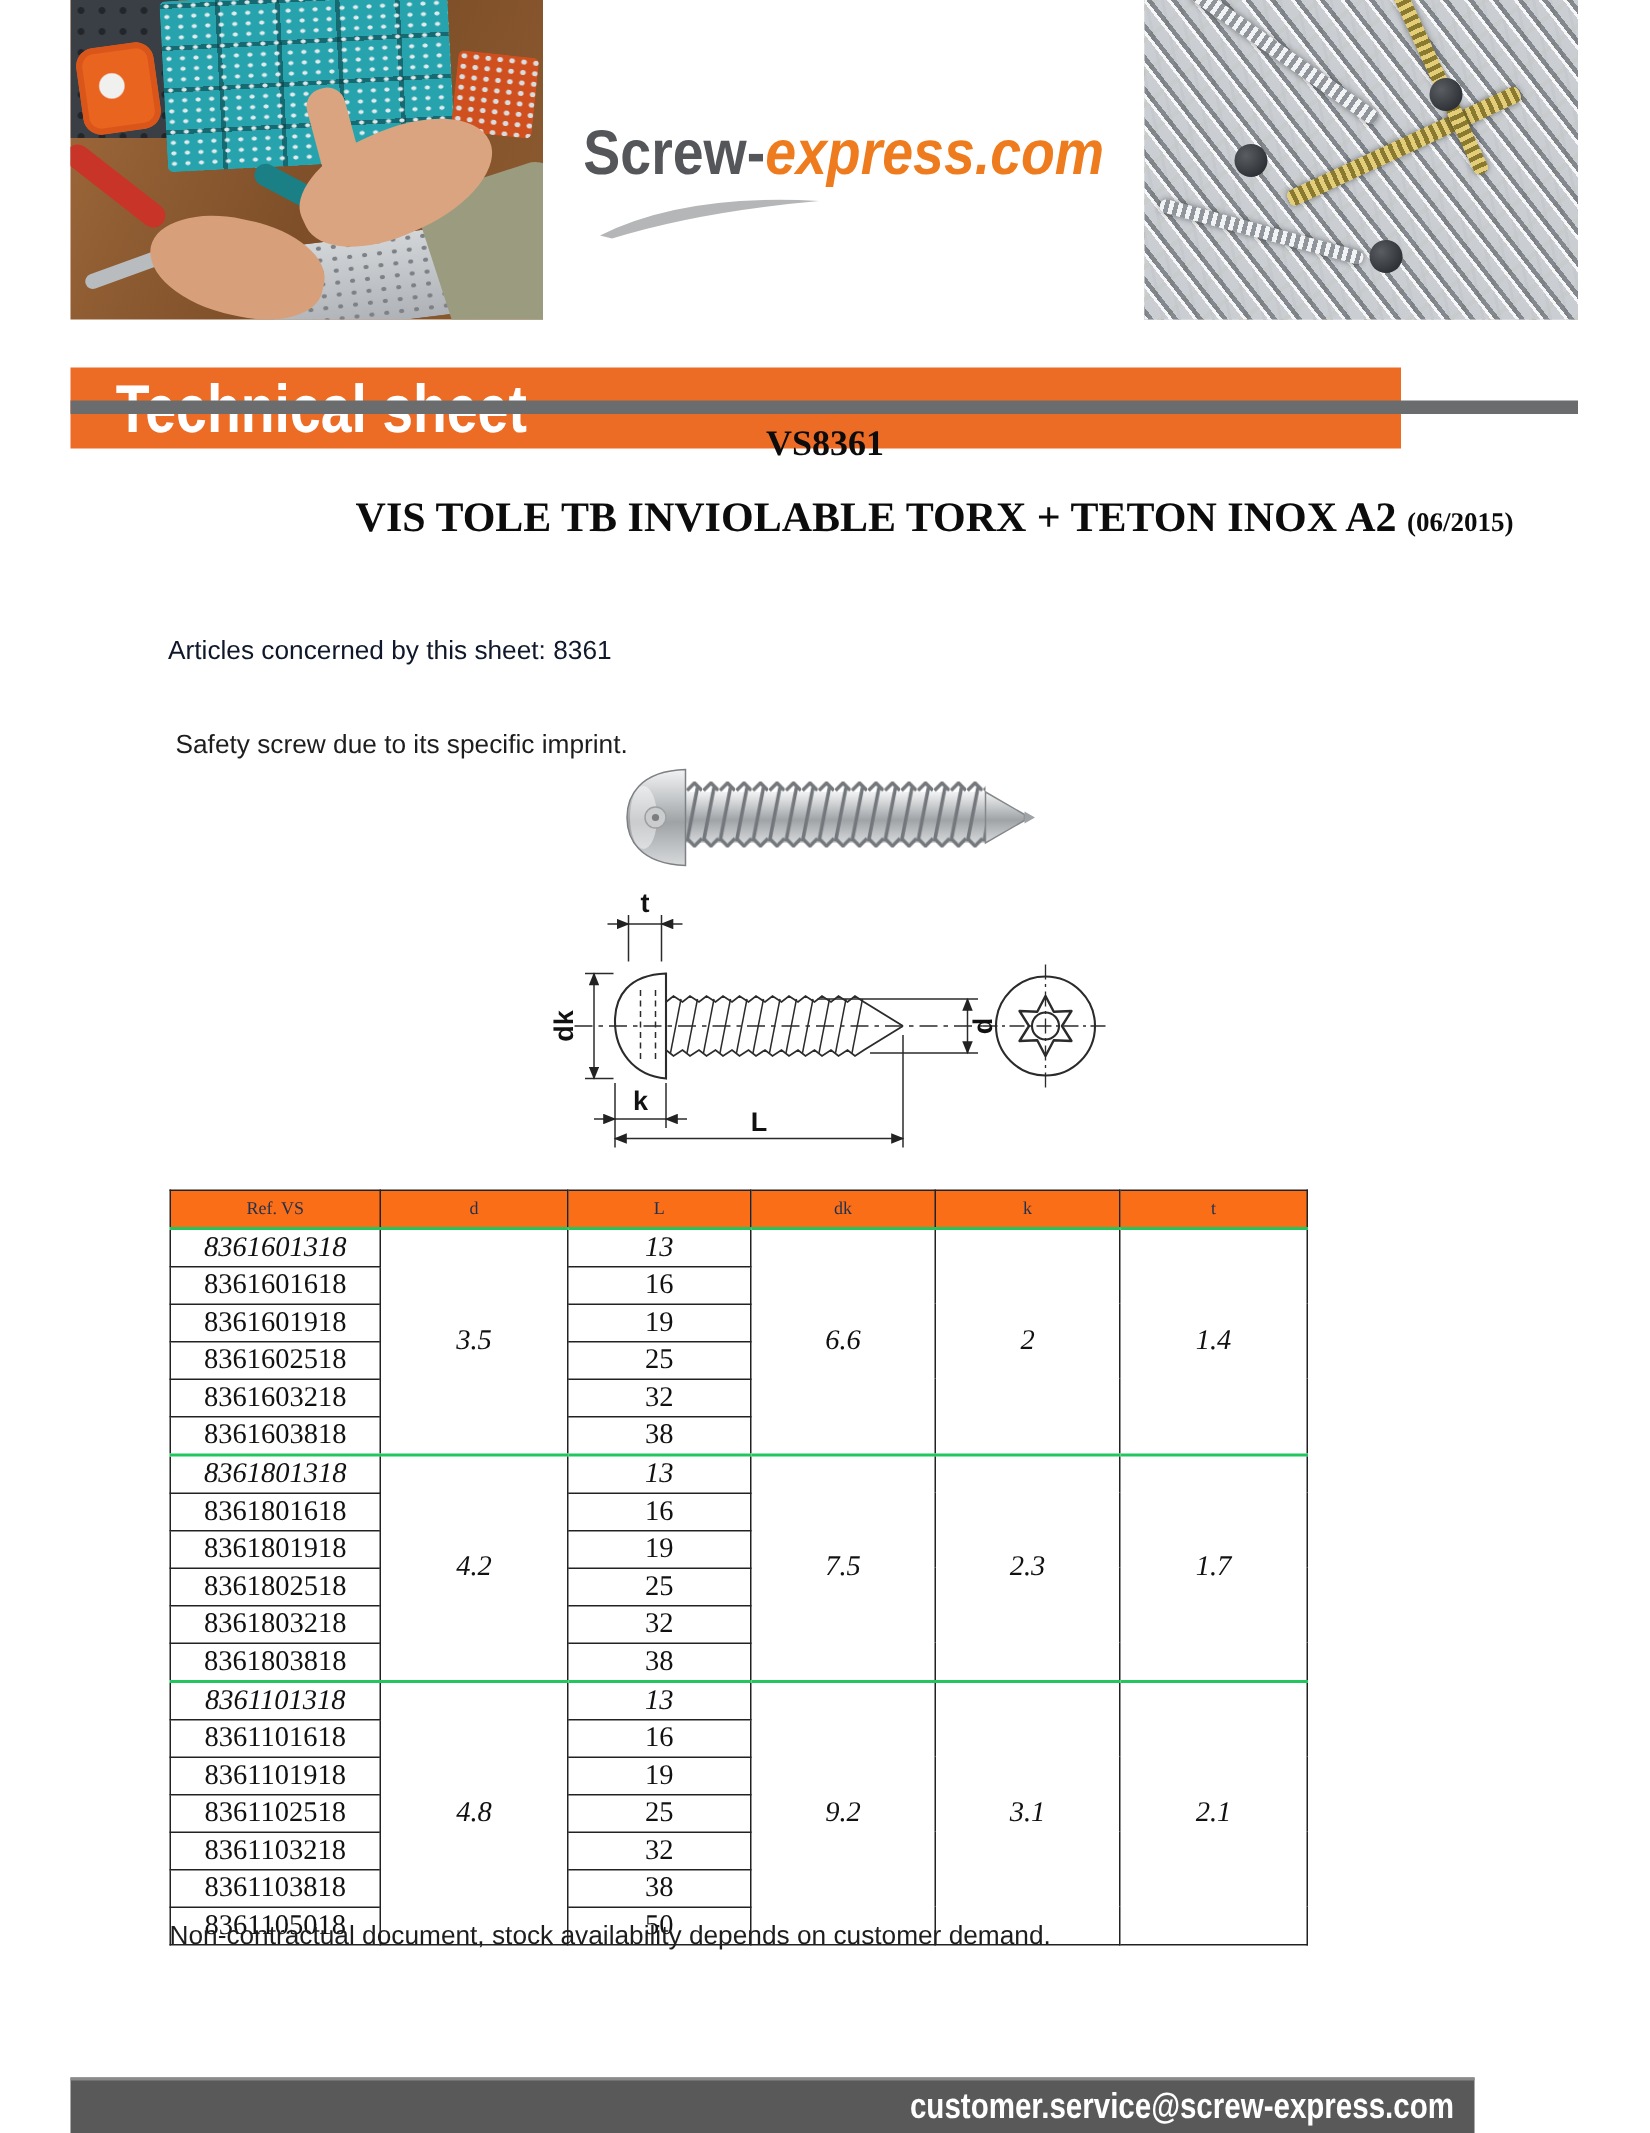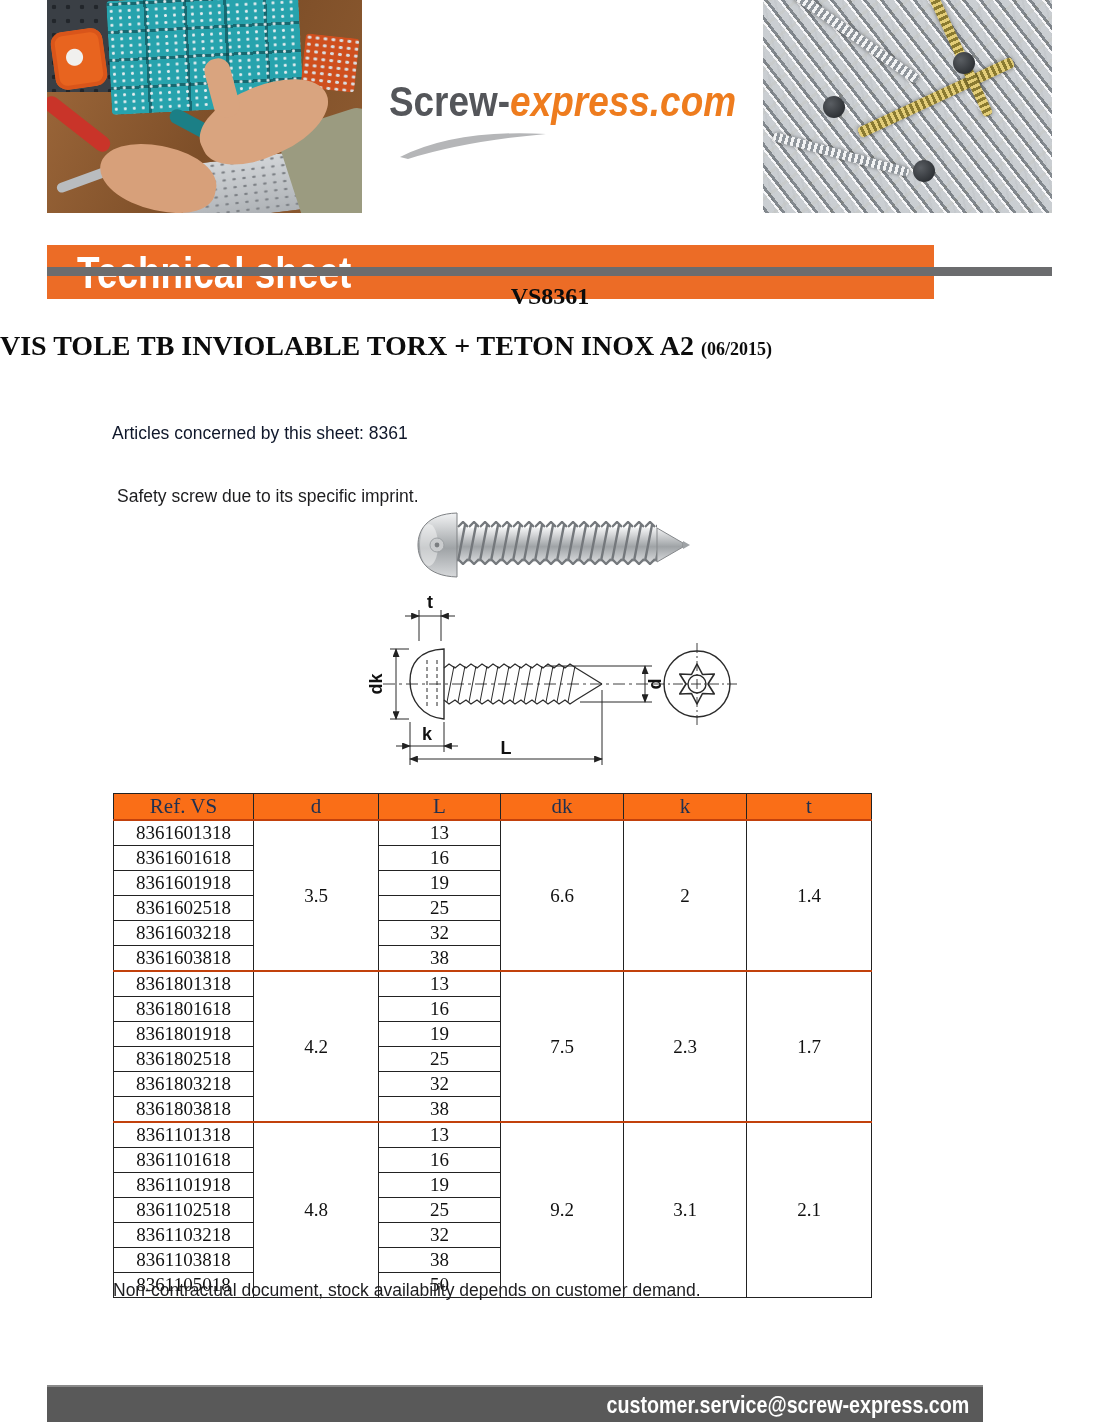--- a/index.html
+++ b/index.html
@@ -67,38 +67,38 @@
   
   .banner{position:absolute;left:47px;top:213px;width:887px;height:54px;background:var(--accent-orange);
     display:flex;align-items:center;justify-content:flex-start;margin-top:32px;}
   .banner-text{color:#fff;font-weight:bold;font-size:45px;letter-spacing:0;white-space:nowrap;
     transform:scaleX(.82);transform-origin:center;line-height:1;}
   .gray-strip{position:absolute;left:47px;top:267px;width:1005px;height:9px;background:var(--strip-gray);}
 
   
   .doc-code{position:absolute;left:0;width:1100px;top:283px;text-align:center;
     font-family:"Liberation Serif",serif;font-weight:bold;font-size:24px;color:#0c0c0c;}
-  .doc-title{position:absolute;left:0;width:1009px;top:330px;text-align:left;white-space:nowrap;
+  .doc-title{position:absolute;left:0;width:1009px;top:330px;text-align:right;white-space:nowrap;
     font-family:"Liberation Serif",serif;font-weight:bold;font-size:28px;color:#0c0c0c;}
   .doc-rev{font-size:18px;font-weight:bold;}
   .articles-line{position:absolute;left:112px;top:423px;font-size:17.5px;color:#0f172a;}
   .safety-line{position:absolute;left:117px;top:486px;font-size:17.5px;color:#1d1d1f;}
 
   
   .screw-photo{position:absolute;left:400px;top:503px;}
   .drawing{position:absolute;left:350px;top:596px;}
   .dim-label{font-family:"Liberation Sans",sans-serif;font-weight:bold;font-size:18px;fill:#111;}
 
   
   .spec-table{position:absolute;left:113px;top:793px;border-collapse:collapse;table-layout:fixed;width:758px;
     font-family:"Liberation Serif",serif;font-size:19px;color:#111;}
   .spec-table th{background:var(--table-orange);color:var(--table-header-text);font-weight:normal;
-    height:25px;border:1px solid #222;font-size:21px;padding:0;}
+    height:25px;border:1px solid #222;font-size:12px;padding:0;}
   .spec-table td{border:1px solid #222;text-align:center;height:24px;line-height:24px;padding:0;}
-  .spec-table tr.group-start td{border-top:2px solid #c2410c;}
+  .spec-table tr.group-start td{border-top:2px solid #22c55e;font-style:italic;}
   .spec-table{border:1px solid #222;}
 
   .note-line{position:absolute;left:113px;top:1280px;font-size:17.5px;color:#1d1d1f;}
 
   
   .footer{position:absolute;left:47px;top:1385px;width:936px;height:37px;background:var(--footer-gray);
     border-top:2px solid #8a8a8a;display:flex;align-items:center;justify-content:flex-end;padding-right:14px;}
   .footer-email{color:#fff;font-weight:bold;font-size:24px;white-space:nowrap;
     transform:scaleX(.82);transform-origin:right center;line-height:1;}
 </style>

